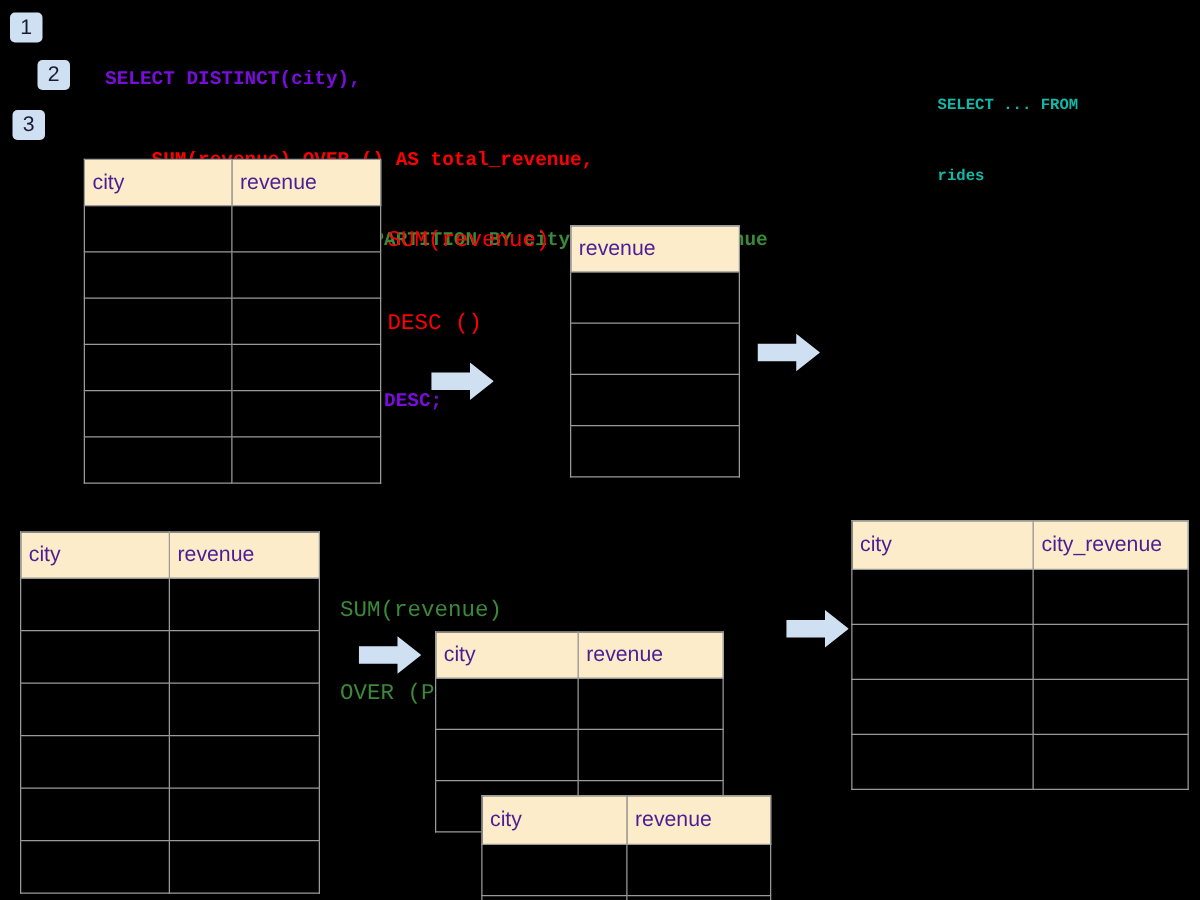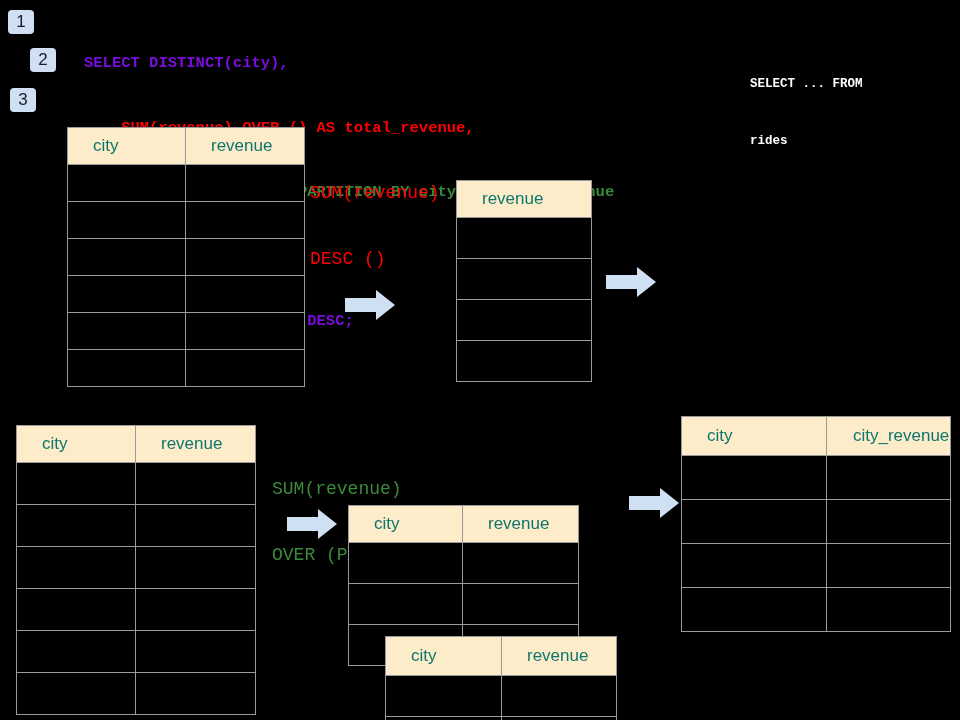--- a/index.html
+++ b/index.html
@@ -46,21 +46,21 @@
   .c-red    { color: #ff0000; }
   .c-green  { color: #3a8a3a; }
 
   .sideNote {
     position: absolute;
     font-family: "Liberation Mono", "DejaVu Sans Mono", monospace;
     font-size: 12.5px;
     line-height: 19px;
     white-space: pre;
     font-weight: 700;
-    color: #ffffff;
+    color: #14b8a6;
   }
 
   
   .annot {
     position: absolute;
     font-family: "Liberation Mono", "DejaVu Sans Mono", monospace;
     font-size: 18px;
     line-height: 22px;
     white-space: pre;
     font-weight: 400;
@@ -76,25 +76,25 @@
     table-layout: fixed;
   }
   .tbl td, .tbl th {
     border: 1px solid #9a9a9a;
     padding: 0;
     margin: 0;
     font-weight: 400;
   }
   .tbl th {
     background: #fcecc9;
-    color: #0f766e;
+    color: #4c1d95;
     font-family: "Liberation Sans", sans-serif;
     font-size: 17px;
     text-align: left;
-    padding-left: 25px;
+    padding-left: 6px;
     box-sizing: border-box;
   }
   .tbl td {
     background: #000000;
   }
 
   
   .arrow {
     position: absolute;
   }
@@ -268,21 +268,21 @@
           <td style="height:40px;"></td>
           <td></td>
         </tr>
     </tbody>
   </table>
 
   <table class="tbl" style="left:681px; top:416px; width:270px;">
     <thead>
       <tr>
         <th style="width:135px; height:39px;">city</th>
-        <th style="width:115px; height:39px;text-align:center;">city_revenue</th>
+        <th style="width:115px; height:39px;">city_revenue</th>
       </tr>
     </thead>
     <tbody>
       <tr>
           <td style="height:43px;"></td>
           <td></td>
         </tr>
       <tr>
           <td style="height:43px;"></td>
           <td></td>

